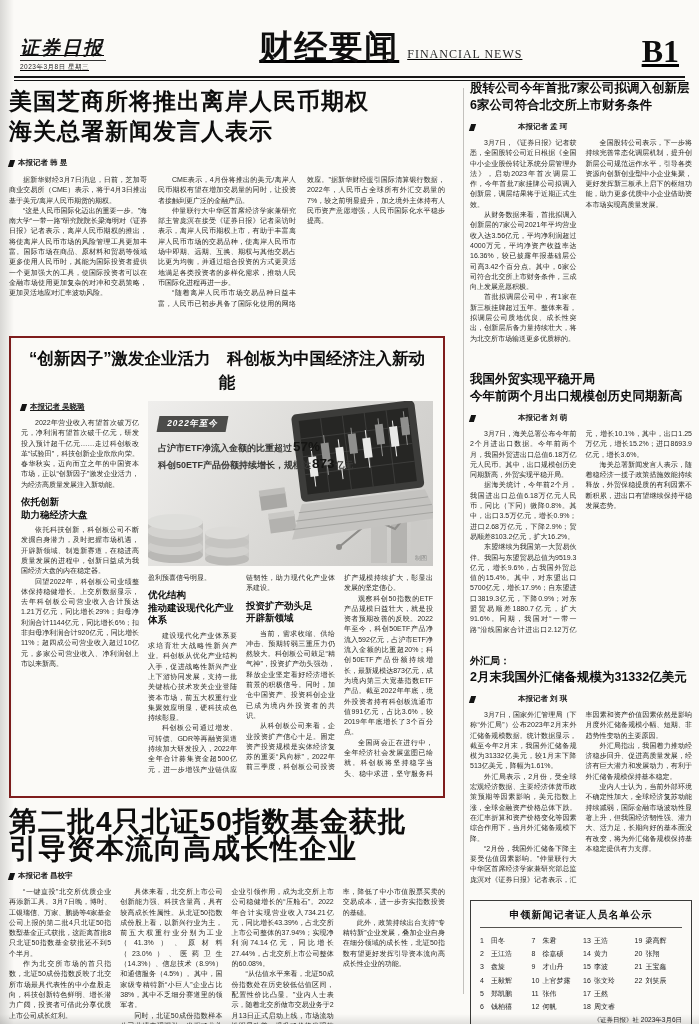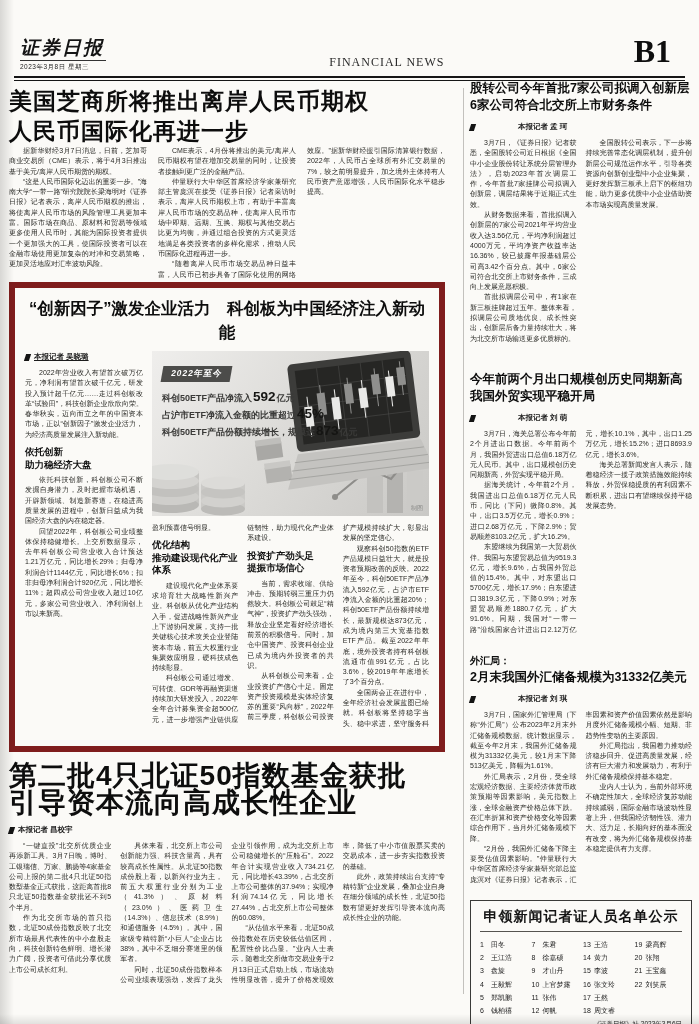--- a/index.html
+++ b/index.html
@@ -9,21 +9,21 @@
     background:#fbfaf7;overflow:hidden;
     font-family:"Liberation Sans","DejaVu Sans",sans-serif;
     box-shadow:0 3px 12px rgba(0,0,0,.35);
   }
   .page::before{content:"";position:absolute;left:0;top:0;bottom:0;width:14px;
     background:linear-gradient(90deg,rgba(0,0,0,.14),rgba(0,0,0,0));pointer-events:none;z-index:5;}
   .page::after{content:"";position:absolute;left:0;right:0;bottom:0;height:10px;
     background:linear-gradient(0deg,rgba(0,0,0,.10),rgba(0,0,0,0));pointer-events:none;z-index:5;}
 
   
-  .masthead{position:absolute;left:20px;right:28px;top:26px;height:46px;display:flex;align-items:flex-end;}
+  .masthead{position:absolute;left:20px;right:20px;top:26px;height:46px;display:flex;align-items:flex-end;text-decoration:underline;}
   .logo-block{width:120px;}
   .logo{font-family:"DejaVu Serif","Liberation Serif",serif;font-weight:bold;font-style:italic;
     font-size:19px;color:#151515;letter-spacing:2px;line-height:20px;}
   .mh-date{font-size:6.5px;color:#222;border-top:1px solid #333;margin-top:3px;padding-top:2px;width:86px;letter-spacing:.5px;}
   .section-wrap{flex:1;display:flex;align-items:baseline;justify-content:center;gap:8px;padding-bottom:2px;}
   .section-cn{font-size:33px;font-weight:900;color:#0e0e0e;letter-spacing:2px;}
   .section-en{font-family:"Liberation Serif","DejaVu Serif",serif;font-size:12px;color:#2a2a2a;letter-spacing:1px;}
   .page-no{font-family:"Liberation Serif","DejaVu Serif",serif;font-size:32px;font-weight:bold;color:#0e0e0e;padding-bottom:2px;}
   .rule{position:absolute;left:14px;right:14px;top:76px;border-top:2.5px solid #161616;}
   .rule::after{content:"";display:block;border-top:1px solid #161616;margin-top:1.5px;}
@@ -36,21 +36,21 @@
   .mk{display:inline-block;width:5px;height:7px;background:#141414;transform:skewX(-18deg);margin-right:4px;}
   .subhd{font-size:9.5px;font-weight:800;color:#111;line-height:12.5px;margin:6px 0 4px;}
   .no-indent{text-indent:0;}
 
   
   .left-region{position:absolute;left:9px;top:86px;width:436px;}
   .hl-xl{margin:0;font-size:23px;font-weight:900;color:#0d0d0d;line-height:30px;letter-spacing:1px;}
   .art-cme .byline{margin:12px 0 7px;}
   .cols3{column-count:3;column-gap:11px;height:136px;column-fill:auto;overflow:hidden;}
 
-  .star-box{margin-top:0;border:6px solid #7f1d1d;padding:8px 10px 9px;background:#fbfaf7;}
+  .star-box{margin-top:25px;border:2px solid #7f1d1d;padding:8px 10px 9px;background:#fbfaf7;}
   .hl-star{margin:0 0 7px;font-size:16.5px;font-weight:900;color:#0d0d0d;line-height:24px;text-align:center;letter-spacing:0;}
   .star-content{display:flex;gap:9px;}
   .star-left{width:118px;flex:none;}
   .star-left .byline{margin:1px 0 6px;text-decoration:underline;}
   .star-right{flex:1;min-width:0;}
   .infographic{position:relative;height:165px;background:linear-gradient(125deg,#efeeec 0%,#dddcd9 45%,#c9c8c5 100%);margin-bottom:7px;overflow:hidden;}
   .ig-art{position:absolute;inset:0;width:100%;height:100%;}
   .ig-text{position:relative;z-index:2;padding:11px 0 0 10px;width:190px;}
   .ig-badge{display:inline-block;background:#4c4c4a;color:#fff;font-size:8.5px;font-weight:700;
     padding:2px 9px;transform:skewX(-10deg);margin-bottom:7px;letter-spacing:1px;}
@@ -70,50 +70,55 @@
   .kicker{margin:0 0 2px;font-size:10px;font-weight:800;color:#0d0d0d;line-height:13px;}
   .right-region .byline{margin:8px 0 6px;gap:39px;}
   .cols2{column-count:2;column-gap:9px;column-fill:auto;overflow:hidden;}
   .art-transfer .cols2{height:224px;}
   .art-trade{margin-top:9px;}
   .art-trade .cols2{height:216px;}
   .art-forex{margin-top:9px;}
   .art-forex .cols2{height:180px;}
 
   .notice-box{margin-top:10px;border:1.3px solid #3a3a38;padding:7px 9px 5px;background:#fbfaf7;}
-  .nt-title{font-size:14px;font-weight:800;color:#141414;text-align:center;letter-spacing:1px;
+  .nt-title{font-size:10px;font-weight:800;color:#141414;text-align:center;letter-spacing:1px;
     border-bottom:1px solid #55534f;padding-bottom:5px;margin-bottom:6px;}
   .names{column-count:4;column-gap:4px;height:80px;column-fill:auto;overflow:hidden;}
   .nm{font-size:7px;color:#222;line-height:13.2px;white-space:nowrap;}
   .nm .no{display:inline-block;min-width:11px;}
   .nt-signoff{font-size:6.5px;color:#222;text-align:right;margin-top:2px;}
 </style>
 </head>
 <body>
 
 <div class="page">
 
   <header class="masthead">
     <div class="logo-block">
       <div class="logo">证券日报</div>
       <div class="mh-date">2023年3月8日 星期三</div>
     </div>
     <div class="section-wrap">
+      <span class="section-cn">财经要闻</span>
       <span class="section-en">FINANCIAL NEWS</span>
     </div>
     <div class="page-no">B1</div>
   </header>
   <div class="rule"></div>
   <div class="vdiv"></div>
 
   <section class="left-region">
 
     <article class="art-cme">
       <h1 class="hl-xl">美国芝商所将推出离岸人民币期权</h1>
-      <h1 class="hl-xl">人民币国际化再进一步</h1>
+      <h1 class="hl-xl">海关总署新闻发言人表示</h1>
+      <div class="byline">
+        <span class="mk"></span>
+        <span>本报记者 韩 昱</span>
+      </div>
       <div class="cols3">
 
       <p>据新华财经3月7日消息，日前，芝加哥商业交易所（CME）表示，将于4月3日推出基于美元/离岸人民币期货的期权。</p>
           <p>“这是人民币国际化迈出的重要一步。”海南大学“一带一路”研究院院长梁海明对《证券日报》记者表示，离岸人民币期权的推出，将使离岸人民币市场的风险管理工具更加丰富。国际市场在商品、原材料和贸易等领域更多使用人民币时，其能为国际投资者提供一个更加强大的工具，使国际投资者可以在金融市场使用更加复杂的对冲和交易策略，更加灵活地应对汇率波动风险。</p>
           <p>CME表示，4月份将推出的美元/离岸人民币期权有望在增加交易量的同时，让投资者接触到更广泛的金融产品。</p>
           <p>仲量联行大中华区首席经济学家兼研究部主管庞溟在接受《证券日报》记者采访时表示，离岸人民币期权上市，有助于丰富离岸人民币市场的交易品种，使离岸人民币市场中即期、远期、互换、期权与其他交易占比更为均衡，并通过组合投资的方式更灵活地满足各类投资者的多样化需求，推动人民币国际化进程再进一步。</p>
           <p>“随着离岸人民币市场交易品种日益丰富，人民币已初步具备了国际化使用的网络效应。”据新华财经援引国际清算银行数据，2022年，人民币占全球所有外汇交易量的7%，较之前明显提升，加之境外主体持有人民币资产意愿增强，人民币国际化水平稳步提高。</p>
         </div>
     </article>
 
@@ -204,45 +209,42 @@
                 <g stroke="#9f9e9b" stroke-width="0.8">
                   <line x1="160" y1="104" x2="290" y2="104"></line>
                     <line x1="156" y1="112" x2="293" y2="112"></line>
                     <line x1="152" y1="120" x2="296" y2="120"></line>
                 </g>
               </g>
             </svg>
             <div class="ig-text">
               <div class="ig-badge">2022年至今</div>
               <div class="ig-line">
-                <span>科创50ETF产品净流入</span><span class="ig-num">592</span><span>亿元</span>
-              </div>
-              <div class="ig-line">
-                <span>占沪市ETF净流入金额的比重超过</span><span class="ig-num">45%</span><span></span>
+                <span>占沪市ETF净流入金额的比重超过</span><span class="ig-num">57%</span><span></span>
               </div>
               <div class="ig-line">
                 <span>科创50ETF产品份额持续增长，规模达</span><span class="ig-num">873</span><span>亿元</span>
               </div>
             </div>
             <div class="ig-credit">制图</div>
           </div>
           <div class="star-cols">
             <p class="no-indent">盈利预喜信号明显。</p>
             <div class="subhd">
               <span>优化结构</span><br>
               <span>推动建设现代化产业体系</span>
             </div>
             <div>
 
             <p>建设现代化产业体系要求培育壮大战略性新兴产业。科创板从优化产业结构入手，促进战略性新兴产业上下游协同发展，支持一批关键核心技术攻关企业登陆资本市场，前五大权重行业集聚效应明显，硬科技成色持续彰显。</p>
                 <p>科创板公司通过增发、可转债、GDR等再融资渠道持续加大研发投入，2022年全年合计募集资金超500亿元，进一步增强产业链供应链韧性，助力现代化产业体系建设。</p>
               </div>
             <div class="subhd">
               <span>投资扩产劲头足</span><br>
-              <span>提振市场信心</span>
+              <span>开辟新领域</span>
             </div>
             <div>
 
             <p>当前，需求收缩、供给冲击、预期转弱三重压力仍然较大。科创板公司鼓足“精气神”，投资扩产劲头强劲，释放企业坚定看好经济增长前景的积极信号。同时，加仓中国资产、投资科创企业已成为境内外投资者的共识。</p>
                 <p>从科创板公司来看，企业投资扩产信心十足。固定资产投资规模是实体经济复苏的重要“风向标”，2022年前三季度，科创板公司投资扩产规模持续扩大，彰显出发展的坚定信心。</p>
                 <p>观察科创50指数的ETF产品规模日益壮大，就是投资者预期改善的反映。2022年至今，科创50ETF产品净流入592亿元，占沪市ETF净流入金额的比重超20%；科创50ETF产品份额持续增长，最新规模达873亿元，成为境内第三大宽基指数ETF产品。截至2022年年底，境外投资者持有科创板流通市值991亿元，占比3.6%，较2019年年底增长了3个百分点。</p>
                 <p>全国两会正在进行中，全年经济社会发展蓝图已绘就。科创板将坚持稳字当头、稳中求进，坚守服务科技自立自强的初心使命，向着高质量发展的新征程昂首迈进。</p>
               </div>
           </div>
         </div>
@@ -281,22 +283,22 @@
       <div class="cols2">
 
       <p>3月7日，《证券日报》记者获悉，全国股转公司近日根据《全国中小企业股份转让系统分层管理办法》，启动2023年首次调层工作，今年首批7家挂牌公司拟调入创新层，调层结果将于近期正式生效。</p>
           <p>从财务数据来看，首批拟调入创新层的7家公司2021年平均营业收入达3.56亿元，平均净利润超过4000万元，平均净资产收益率达16.36%，较已披露年报基础层公司高3.42个百分点。其中，6家公司符合北交所上市财务条件，三成向上发展意愿积极。</p>
           <p>首批拟调层公司中，有1家在新三板挂牌超过五年。整体来看，拟调层公司质地优良、成长性突出，创新层后备力量持续壮大，将为北交所市场输送更多优质标的。</p>
           <p>全国股转公司表示，下一步将持续完善常态化调层机制，提升创新层公司规范运作水平，引导各类资源向创新创业型中小企业集聚，更好发挥新三板承上启下的枢纽功能，助力更多优质中小企业借助资本市场实现高质量发展。</p>
         </div>
     </article>
 
     <article class="art-trade">
+      <h3 class="hl-sm">我国外贸实现平稳开局</h3>
       <h3 class="hl-sm">今年前两个月出口规模创历史同期新高</h3>
-      <h3 class="hl-sm">我国外贸实现平稳开局</h3>
       <div class="byline">
         <span class="mk"></span>
         <span>本报记者 刘 萌</span>
       </div>
       <div class="cols2">
 
       <p>3月7日，海关总署公布今年前2个月进出口数据。今年前两个月，我国外贸进出口总值6.18万亿元人民币。其中，出口规模创历史同期新高，外贸实现平稳开局。</p>
           <p>据海关统计，今年前2个月，我国进出口总值6.18万亿元人民币，同比（下同）微降0.8%。其中，出口3.5万亿元，增长0.9%；进口2.68万亿元，下降2.9%；贸易顺差8103.2亿元，扩大16.2%。</p>
           <p>东盟继续为我国第一大贸易伙伴。我国与东盟贸易总值为9519.3亿元，增长9.6%，占我国外贸总值的15.4%。其中，对东盟出口5700亿元，增长17.9%；自东盟进口3819.3亿元，下降0.9%；对东盟贸易顺差1880.7亿元，扩大91.6%。同期，我国对“一带一路”沿线国家合计进出口2.12万亿元，增长10.1%，其中，出口1.25万亿元，增长15.2%；进口8693.9亿元，增长3.6%。</p>
           <p>海关总署新闻发言人表示，随着稳经济一揽子政策措施效能持续释放，外贸保稳提质的有利因素不断积累，进出口有望继续保持平稳发展态势。</p>

